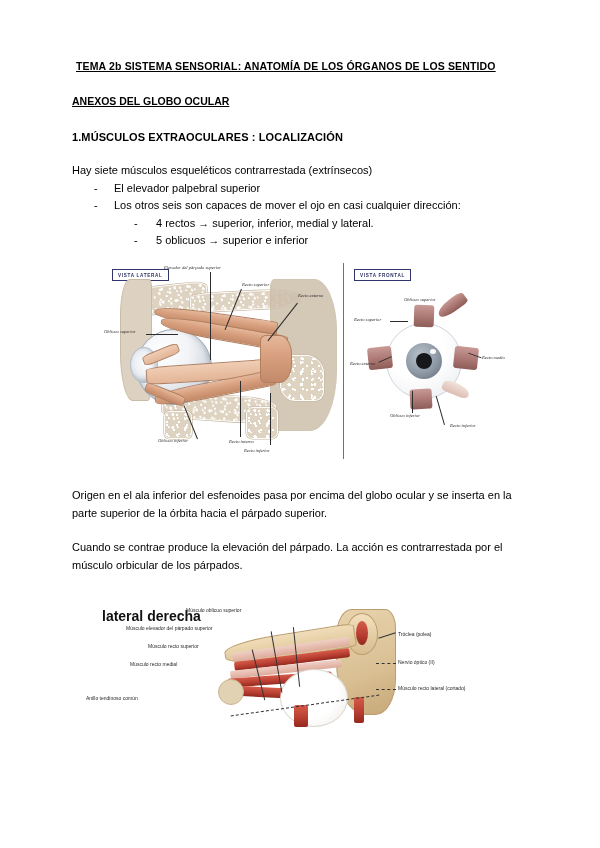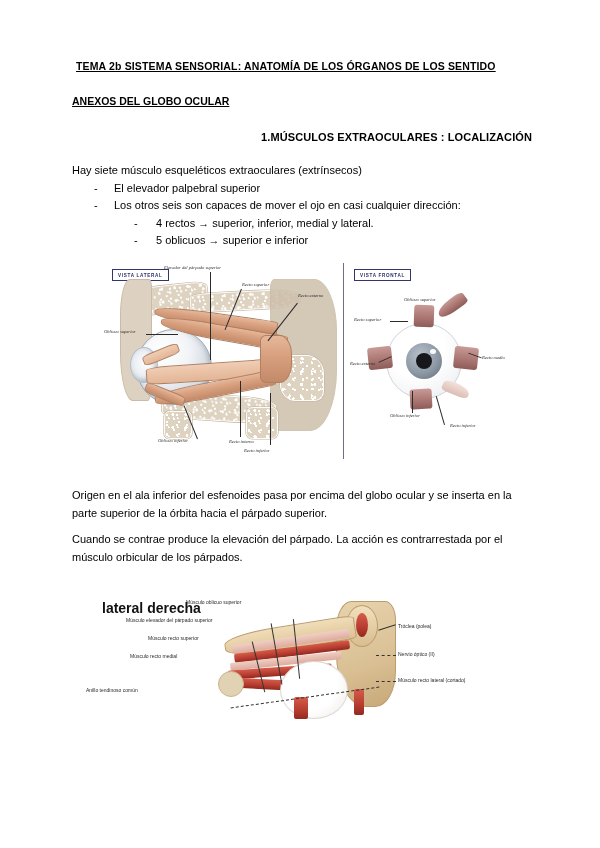--- a/index.html
+++ b/index.html
@@ -40,36 +40,35 @@
     font-size: 10.5px;
     font-weight: bold;
     text-decoration: underline;
     margin: 23px 0 0 0;
   }
   .h-sub {
     font-size: 11px;
     font-weight: bold;
     margin: 24px 0 0 0;
     letter-spacing: 0.1px;
-    text-align: right;
   }
   .h-subsub {
     font-size: 11px;
     font-weight: bold;
     margin: 0;
     letter-spacing: 0.1px;
   }
 
   
   .para {
     font-size: 11px;
     line-height: 1.62;
     margin: 19px 0 0 0;
   }
-  .para.tight { margin-top: 8px; }
+  .para.tight { margin-top: 16px; }
   .bullets {
     list-style: none;
     margin: 0;
     padding: 0;
   }
   .bullets li {
     font-size: 11px;
     line-height: 1.58;
     position: relative;
     padding-left: 42px;
@@ -250,21 +249,21 @@
 
 <div class="page">
   <div class="content">
 
     <div class="doc-title">TEMA 2b SISTEMA SENSORIAL: ANATOMÍA DE LOS ÓRGANOS DE LOS SENTIDO</div>
 
     <div class="h-section">ANEXOS DEL GLOBO OCULAR</div>
 
     <div class="h-sub">1.MÚSCULOS EXTRAOCULARES : LOCALIZACIÓN</div>
 
-    <div class="para">Hay siete músculo esqueléticos extraoculares (extrínsecos)</div>
+    <div class="para">Hay siete músculos esqueléticos contrarrestada (extrínsecos)</div>
 
     <ul class="bullets">
       <li><span class="dash">-</span><span>El elevador palpebral superior</span></li>
       <li><span class="dash">-</span><span>Los otros seis son capaces de mover el ojo en casi cualquier dirección:</span></li>
     </ul>
 
     <ul class="bullets level2">
       <li><span class="dash">-</span><span>4 rectos → superior, inferior, medial y lateral.</span></li>
       <li><span class="dash">-</span><span>5 oblicuos → superior e inferior</span></li>
     </ul>

